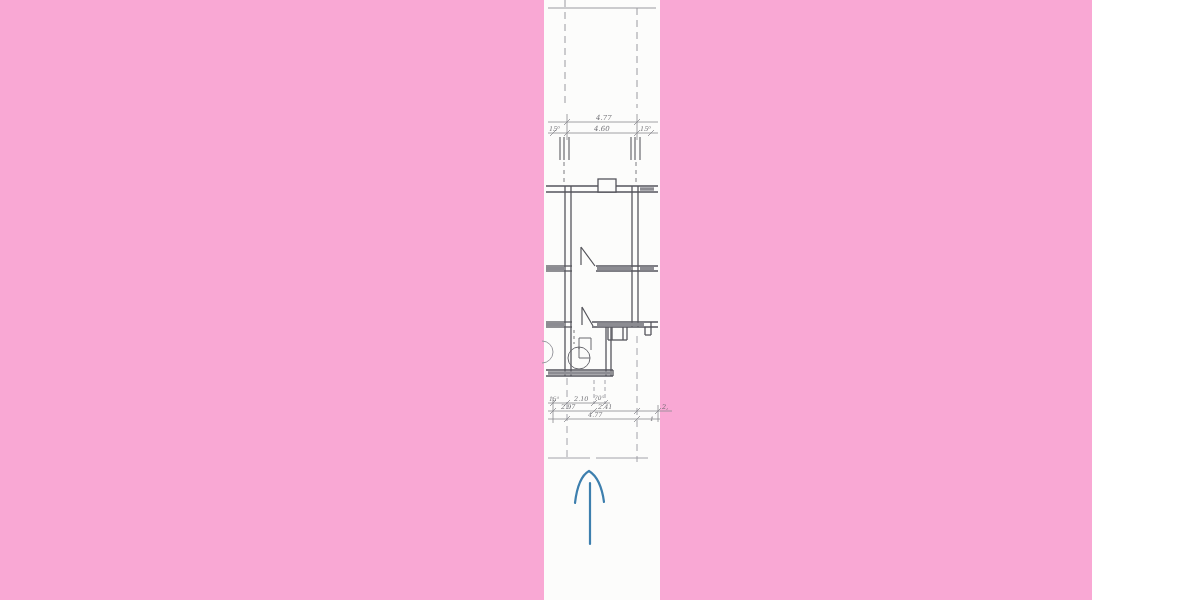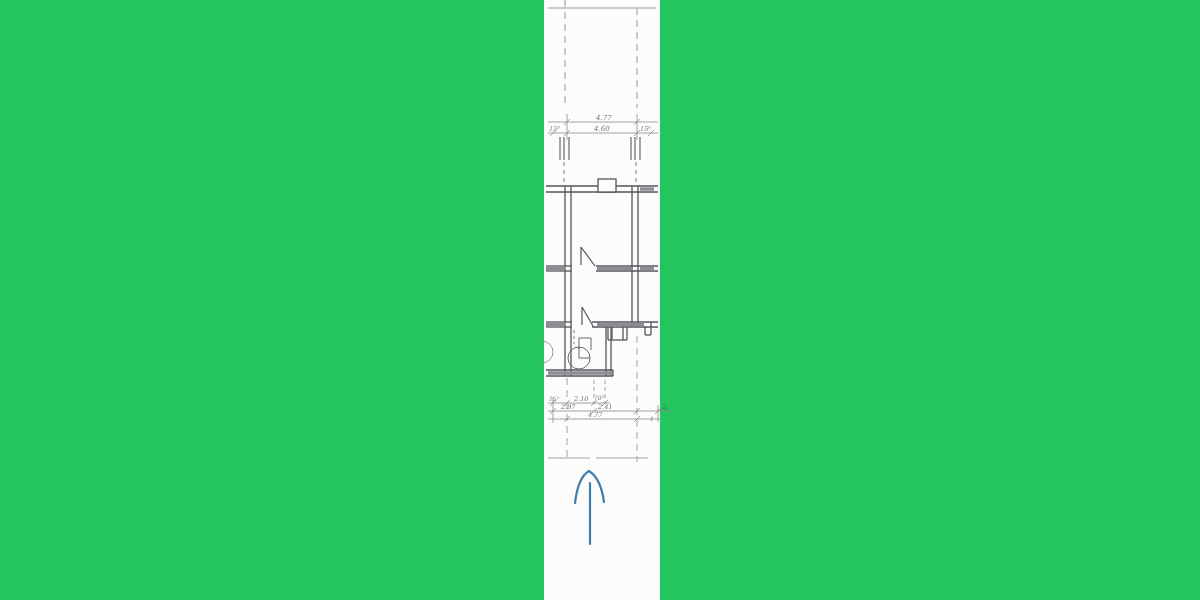--- a/index.html
+++ b/index.html
@@ -1,17 +1,17 @@
 <!DOCTYPE html>
 <html><head>
 <meta charset="utf-8">
 <style>
   html,body{margin:0;padding:0;background:#ffffff;width:1200px;height:600px;overflow:hidden;
     font-family:"DejaVu Sans", sans-serif;}
-  .canvas{position:relative;width:1200px;height:600px;background:#22c55e;}
+  .canvas{position:relative;width:1092px;height:600px;background:#f9a8d4;}
   svg{position:absolute;left:0;top:0;}
   .dimtext{font-family:"DejaVu Serif", serif;font-style:italic;fill:#5a5a60;opacity:.85;}
 </style>
 </head>
 <body>
 
 <div class="canvas">
 <svg width="1200" height="600" viewBox="0 0 1200 600">
 
   <rect x="544" y="0" width="116" height="600" fill="#fcfcfb"></rect>

